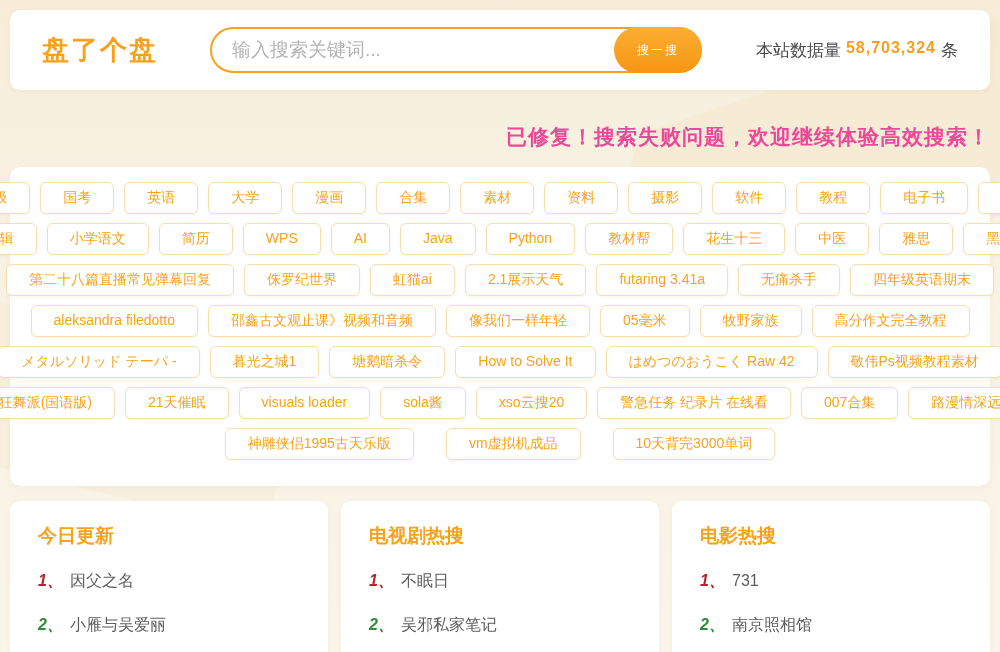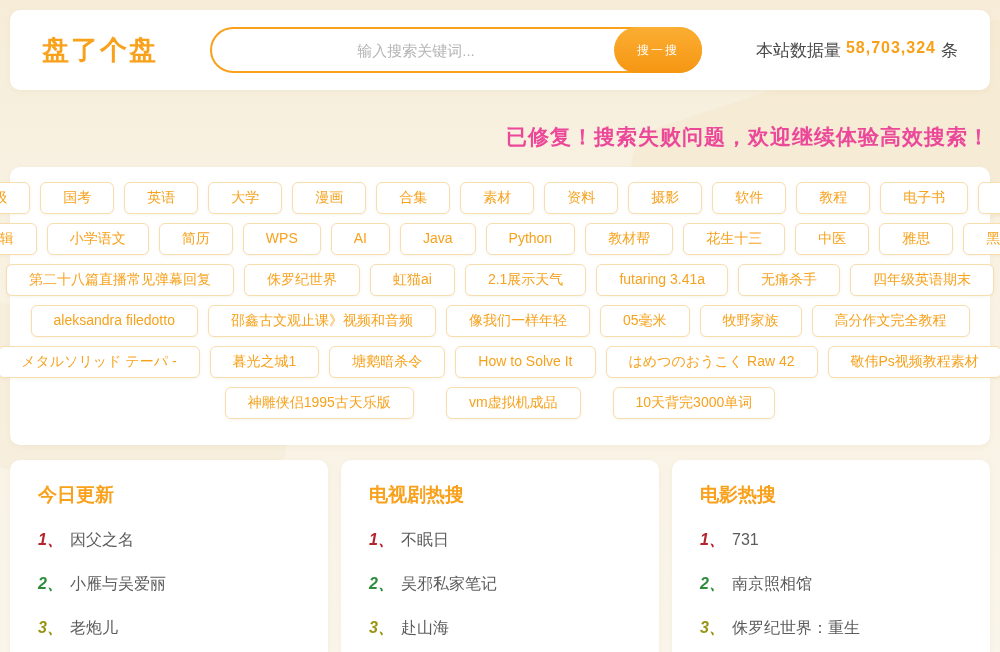--- a/index.html
+++ b/index.html
@@ -20,23 +20,22 @@
     display:flex; align-items:center; padding:0 32px;
     box-shadow:0 2px 6px rgba(180,150,90,.08);
   }
   .logo { color:#f9a11b; font-size:27px; font-weight:bold; letter-spacing:2px; cursor:pointer; white-space:nowrap; }
   .search-bar {
     margin-left:52px; width:492px; height:46px; display:flex;
     border:2px solid #f9a11b; border-radius:25px; background:#fff; position:relative;
   }
   .search-input {
     flex:1; border:none; outline:none; background:transparent;
-    padding:0 100px 0 20px; font-size:15px; color:#a21caf; border-radius:25px;
+    padding:0 100px 0 20px; font-size:19px; color:#a21caf; border-radius:25px;
     font-family:"Liberation Sans","DejaVu Sans",sans-serif;
-    text-align:center;
   }
   .search-input::placeholder { color:#b4b4b4; }
   .search-btn {
     position:absolute; right:-2px; top:-2px; height:46px; width:88px;
     background:linear-gradient(180deg,#fbae33,#f69612); color:#fff; border:none;
     border-radius:23px; font-size:12px; letter-spacing:2px; cursor:pointer;
     font-family:"Liberation Sans","DejaVu Sans",sans-serif;
   }
   .stats { margin-left:auto; font-size:17px; color:#4a4a4a; display:flex; align-items:flex-start; white-space:nowrap; }
   .stats-count { color:#f9a01b; font-weight:bold; font-size:16px; padding:0 5px; letter-spacing:1px; }
@@ -150,20 +149,30 @@
         </div>
         <div class="tag-row">
           <a class="tag">メタルソリッド テーパ -</a>
           <a class="tag">暮光之城1</a>
           <a class="tag">塘鹅暗杀令</a>
           <a class="tag">How to Solve It</a>
           <a class="tag">はめつのおうこく Raw 42</a>
           <a class="tag">敬伟Ps视频教程素材</a>
         </div>
         <div class="tag-row">
+          <a class="tag">狂舞派(国语版)</a>
+          <a class="tag">21天催眠</a>
+          <a class="tag">visuals loader</a>
+          <a class="tag">sola酱</a>
+          <a class="tag">xso云搜20</a>
+          <a class="tag">警急任务 纪录片 在线看</a>
+          <a class="tag">007合集</a>
+          <a class="tag">路漫情深远</a>
+        </div>
+        <div class="tag-row">
           <a class="tag">神雕侠侣1995古天乐版</a>
           <a class="tag">vm虚拟机成品</a>
           <a class="tag">10天背完3000单词</a>
         </div>
       </div>
   </section>
 
   <div class="panels">
       <section class="panel">
         <h3 class="panel-title">今日更新</h3>

